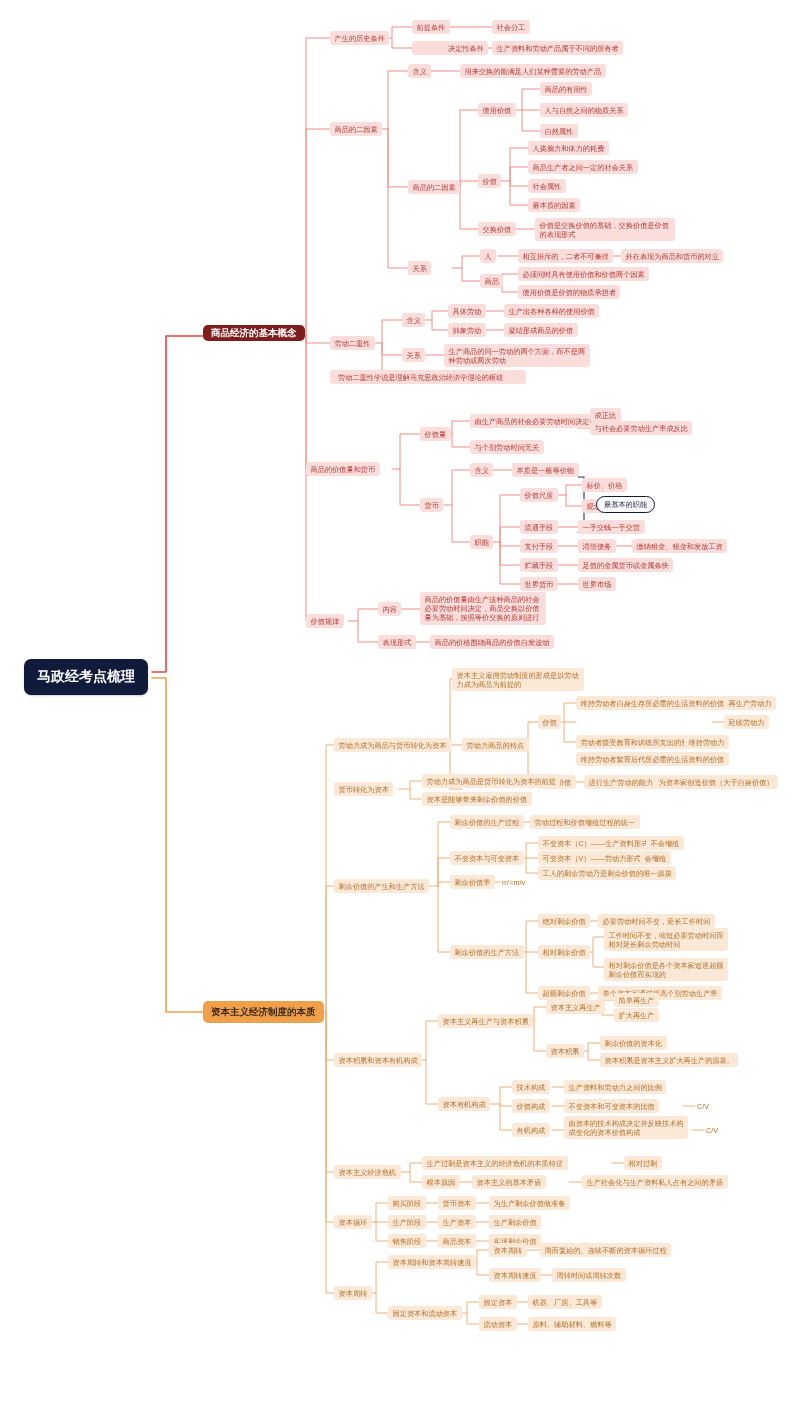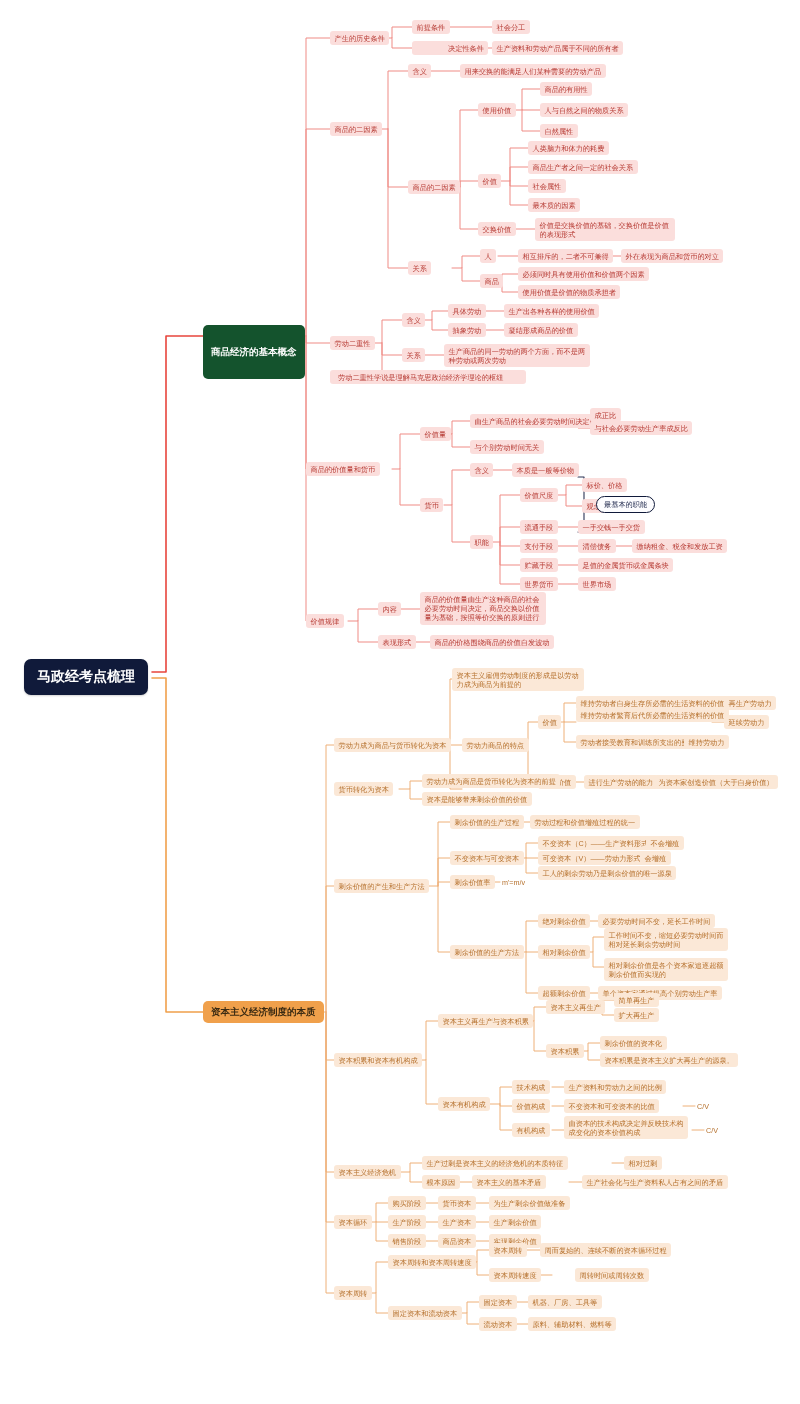--- a/index.html
+++ b/index.html
@@ -25,26 +25,26 @@
     background: #101a3a;
     color: #ffffff;
     font-weight: bold;
     font-size: 14px;
     border-radius: 7px;
     padding: 9px 13px;
     box-shadow: 0 1px 2px rgba(0,0,0,.18);
   }
   
   .main-red {
-    background: #14532d;
+    background: #7f1d1d;
     color: #ffffff;
     font-weight: bold;
     font-size: 9.5px;
     border-radius: 5px;
-    padding: 21px 8px;
+    padding: 2px 8px;
   }
   
   .main-orange {
     background: #f0a04b;
     color: #3a2a12;
     font-weight: bold;
     font-size: 9.5px;
     border-radius: 5px;
     padding: 5px 8px;
   }
@@ -357,21 +357,21 @@
   <div class="node n-red" style="left:420px; top:592px; width:126px;">商品的价值量由生产这种商品的社会必要劳动时间决定，商品交换以价值量为基础，按照等价交换的原则进行</div>
   <div class="node n-red" style="left:378px; top:635px;">表现形式</div>
   <div class="node n-red" style="left:430px; top:635px;">商品的价格围绕商品的价值自发波动</div>
 
   <div class="node n-org" style="left:334px; top:738px;">劳动力成为商品与货币转化为资本</div>
   <div class="node n-org" style="left:452px; top:668px; width:132px;">资本主义雇佣劳动制度的形成是以劳动力成为商品为前提的</div>
   <div class="node n-org" style="left:462px; top:738px;">劳动力商品的特点</div>
   <div class="node n-org" style="left:538px; top:715px;">价值</div>
   <div class="node n-org" style="left:576px; top:696px;">维持劳动者自身生存所必需的生活资料的价值</div>
   <div class="node n-org" style="left:724px; top:696px;">再生产劳动力</div>
-  <div class="node n-org" style="left:576px; top:708px;">维持劳动者繁育后代所必需的生活资料的价值</div>
+  <div class="node n-org" style="left:576px; top:752px;">维持劳动者繁育后代所必需的生活资料的价值</div>
   <div class="node n-org" style="left:724px; top:715px;">延续劳动力</div>
   <div class="node n-org" style="left:576px; top:735px;">劳动者接受教育和训练所支出的费用</div>
   <div class="node n-org" style="left:684px; top:735px;">维持劳动力</div>
   <div class="node n-org" style="left:538px; top:775px;">使用价值</div>
   <div class="node n-org" style="left:584px; top:775px;">进行生产劳动的能力</div>
   <div class="node n-org" style="left:654px; top:775px;">为资本家创造价值（大于自身价值）</div>
   <div class="node n-org" style="left:334px; top:782px;">货币转化为资本</div>
   <div class="node n-org" style="left:422px; top:774px;">劳动力成为商品是货币转化为资本的前提</div>
   <div class="node n-org" style="left:422px; top:792px;">资本是能够带来剩余价值的价值</div>
 
@@ -429,21 +429,21 @@
   <div class="node n-org" style="left:489px; top:1215px;">生产剩余价值</div>
   <div class="node n-org" style="left:388px; top:1234px;">销售阶段</div>
   <div class="node n-org" style="left:438px; top:1234px;">商品资本</div>
   <div class="node n-org" style="left:489px; top:1234px;">实现剩余价值</div>
 
   <div class="node n-org" style="left:334px; top:1286px;">资本周转</div>
   <div class="node n-org" style="left:388px; top:1255px;">资本周转和资本周转速度</div>
   <div class="node n-org" style="left:489px; top:1243px;">资本周转</div>
   <div class="node n-org" style="left:540px; top:1243px;">周而复始的、连续不断的资本循环过程</div>
   <div class="node n-org" style="left:489px; top:1268px;">资本周转速度</div>
-  <div class="node n-org" style="left:575px; top:1268px;">周转时间或周转次数</div>
+  <div class="node n-org" style="left:552px; top:1268px;">周转时间或周转次数</div>
   <div class="node n-org" style="left:388px; top:1306px;">固定资本和流动资本</div>
   <div class="node n-org" style="left:479px; top:1295px;">固定资本</div>
   <div class="node n-org" style="left:528px; top:1295px;">机器、厂房、工具等</div>
   <div class="node n-org" style="left:479px; top:1317px;">流动资本</div>
   <div class="node n-org" style="left:528px; top:1317px;">原料、辅助材料、燃料等</div>
 
 
 </div>
 
 </body></html>

